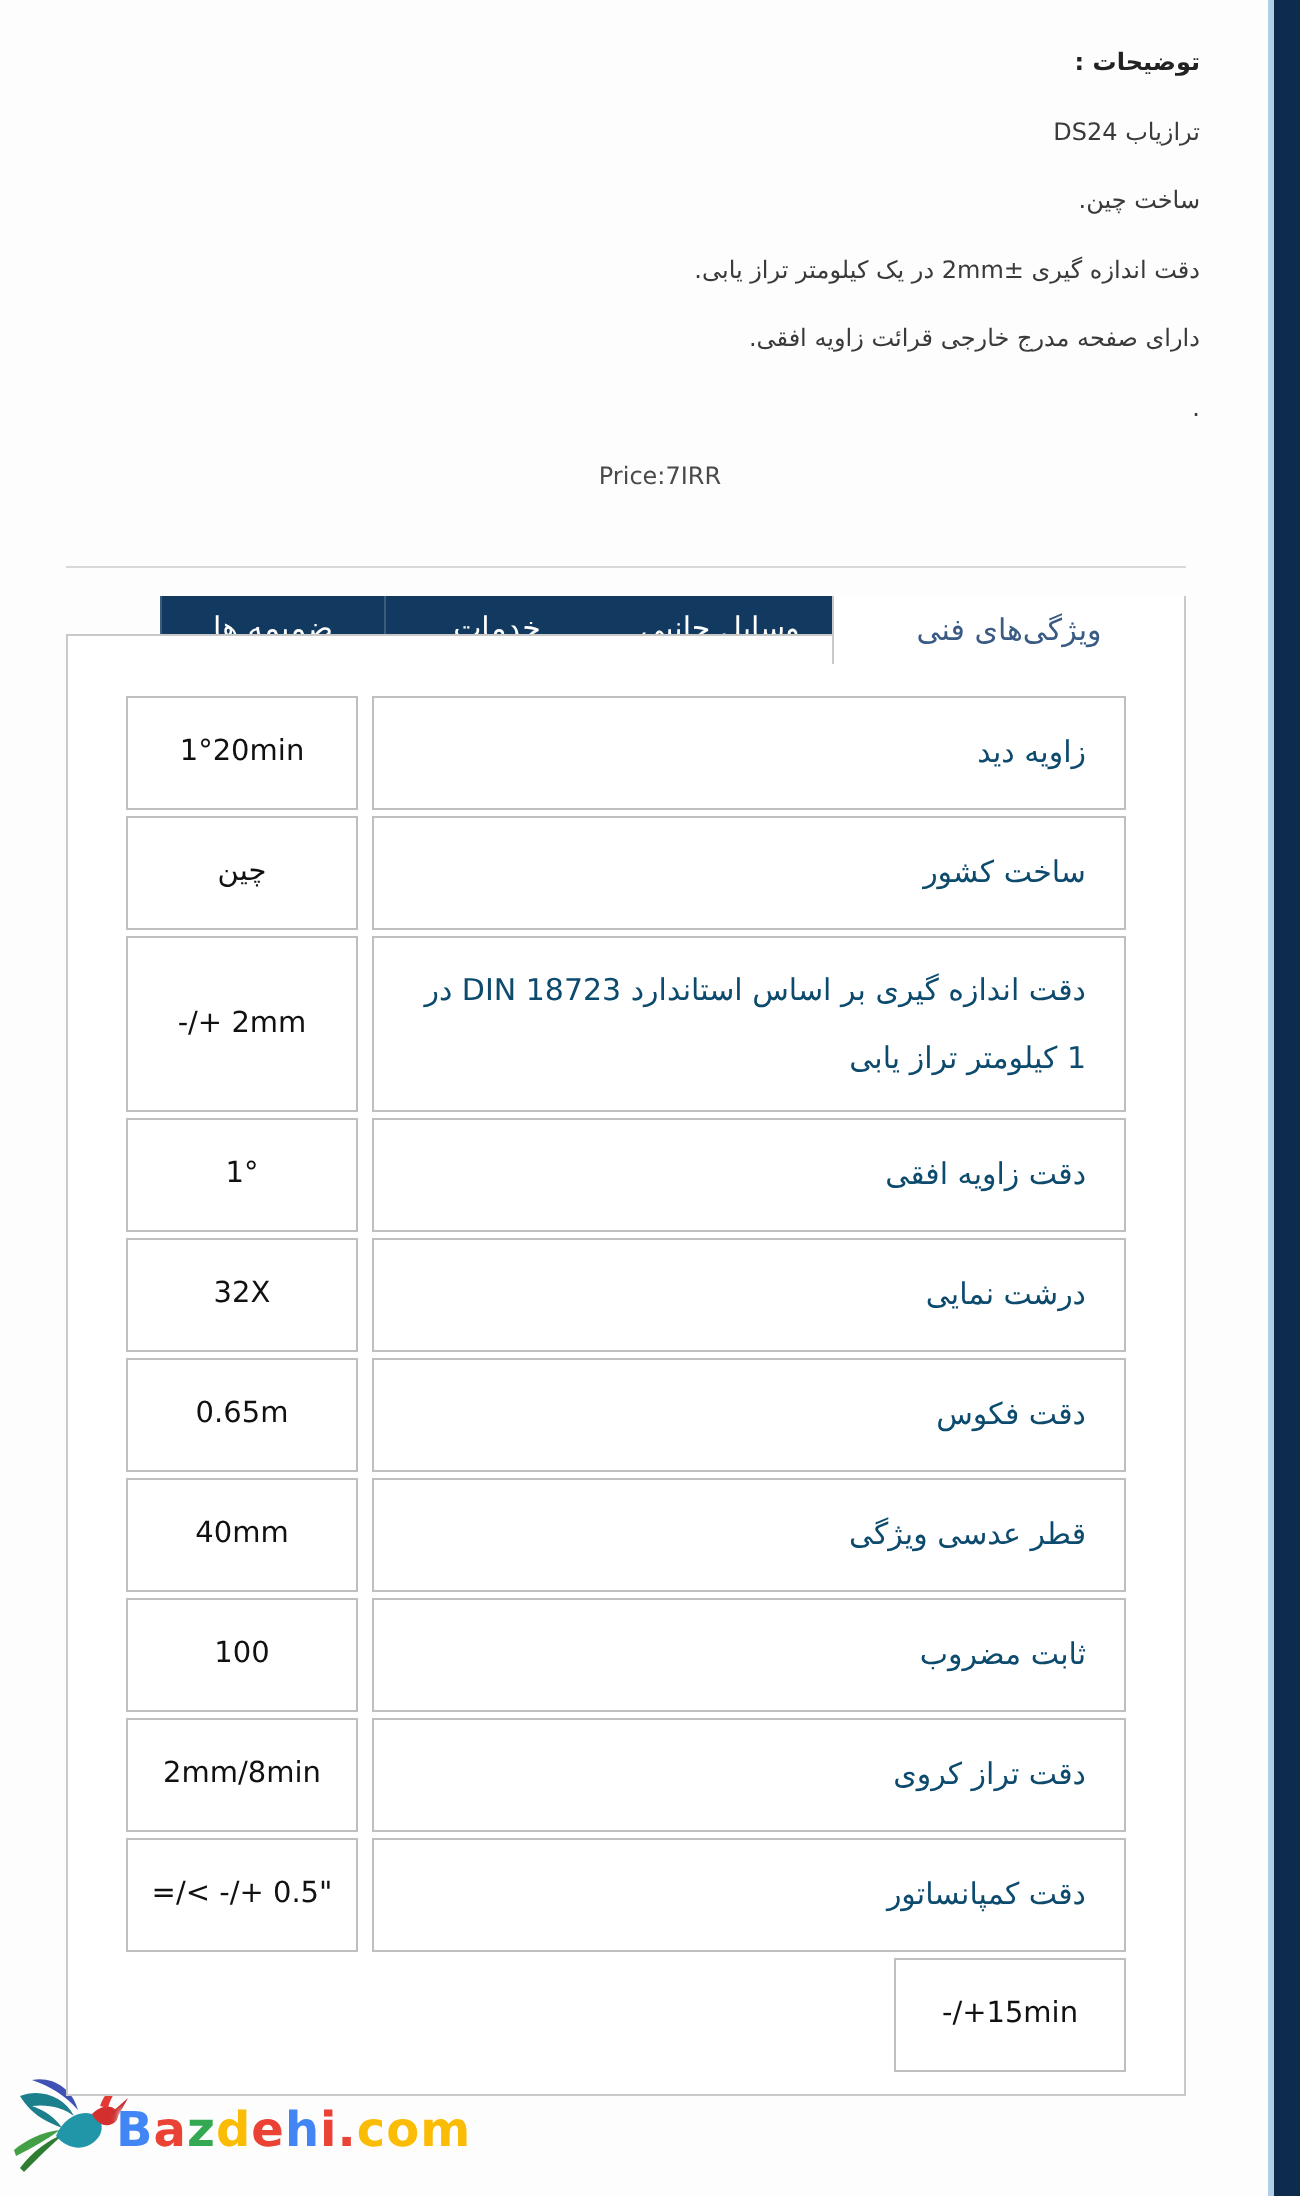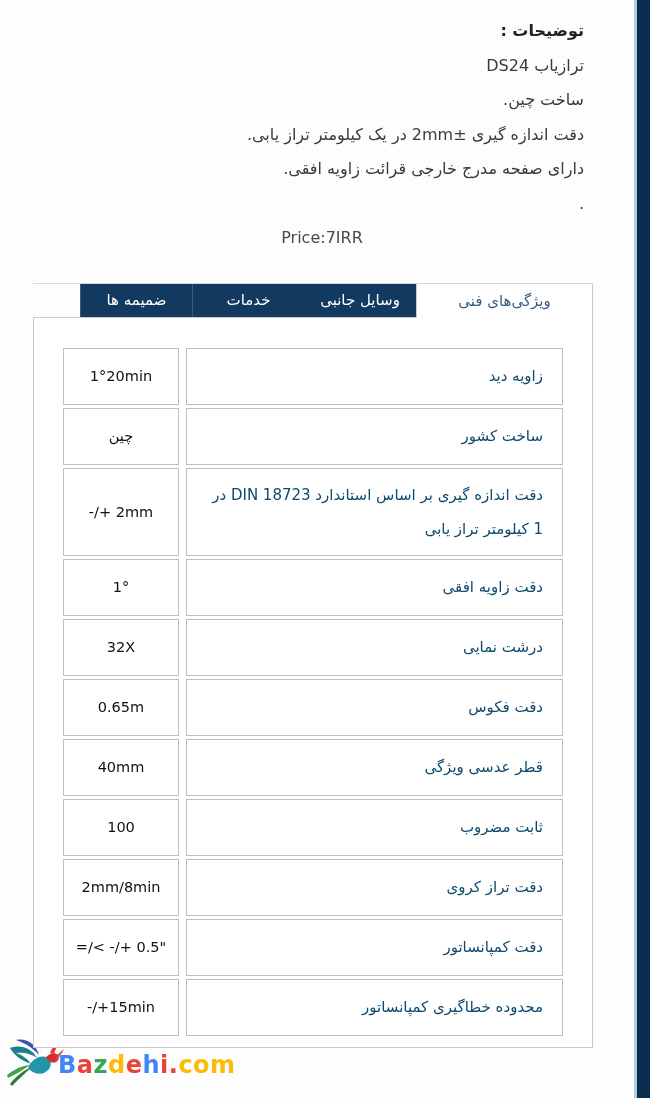--- a/index.html
+++ b/index.html
@@ -21,23 +21,23 @@
     background:#fdfdfd;
   }
   
   .edge-navy{position:absolute;top:0;right:0;width:13px;height:100%;background:var(--edge-navy);}
   .edge-light{position:absolute;top:0;right:13px;width:3px;height:100%;background:var(--edge-light);}
 
   
   .description{
     direction:rtl;
     text-align:right;
-    padding:14px 66px 0 60px;
+    padding:14px 50px 0 60px;
     color:var(--text-dark);
-    font-size:16px;
+    font-size:12px;
     line-height:34.5px;
   }
   .description .heading{font-weight:bold;color:#222;}
   .description .line{color:#3a3a3a;}
   .description .price-line{
     direction:ltr;
     text-align:center;
     color:#4a4a4a;
     margin-top:0px;
   }
@@ -56,20 +56,21 @@
     padding-right:0px;
     border-top:1px solid #d9d9d9;
   }
   .tab{
     height:33px;
     display:flex;
     align-items:center;
     justify-content:center;
     font-size:15px;
     cursor:pointer;
+    margin-top:14px;
   }
   .tab.active{
     width:177px;
     background:#ffffff;
     color:var(--active-tab-text);
     border:1px solid var(--card-border);
     border-top:none;
     border-bottom:none;
     height:34px;
     margin-bottom:-1px;
@@ -200,21 +201,20 @@
         </div>
         <div class="spec-row">
           <div class="cell label-cell">دقت تراز کروی</div>
           <div class="cell value-cell">2mm/8min</div>
         </div>
         <div class="spec-row">
           <div class="cell label-cell">دقت کمپانساتور</div>
           <div class="cell value-cell">=/&lt; -/+ 0.5"</div>
         </div>
         <div class="spec-row">
-          <div class="cell label-cell">محدوده خطاگیری کمپانساتور</div>
           <div class="cell value-cell">-/+15min</div>
         </div>
       </div>
   </div>
 </div>
 
 <div class="logo">
   <span>
     <svg width="58" height="62" viewBox="0 0 58 62">
 

